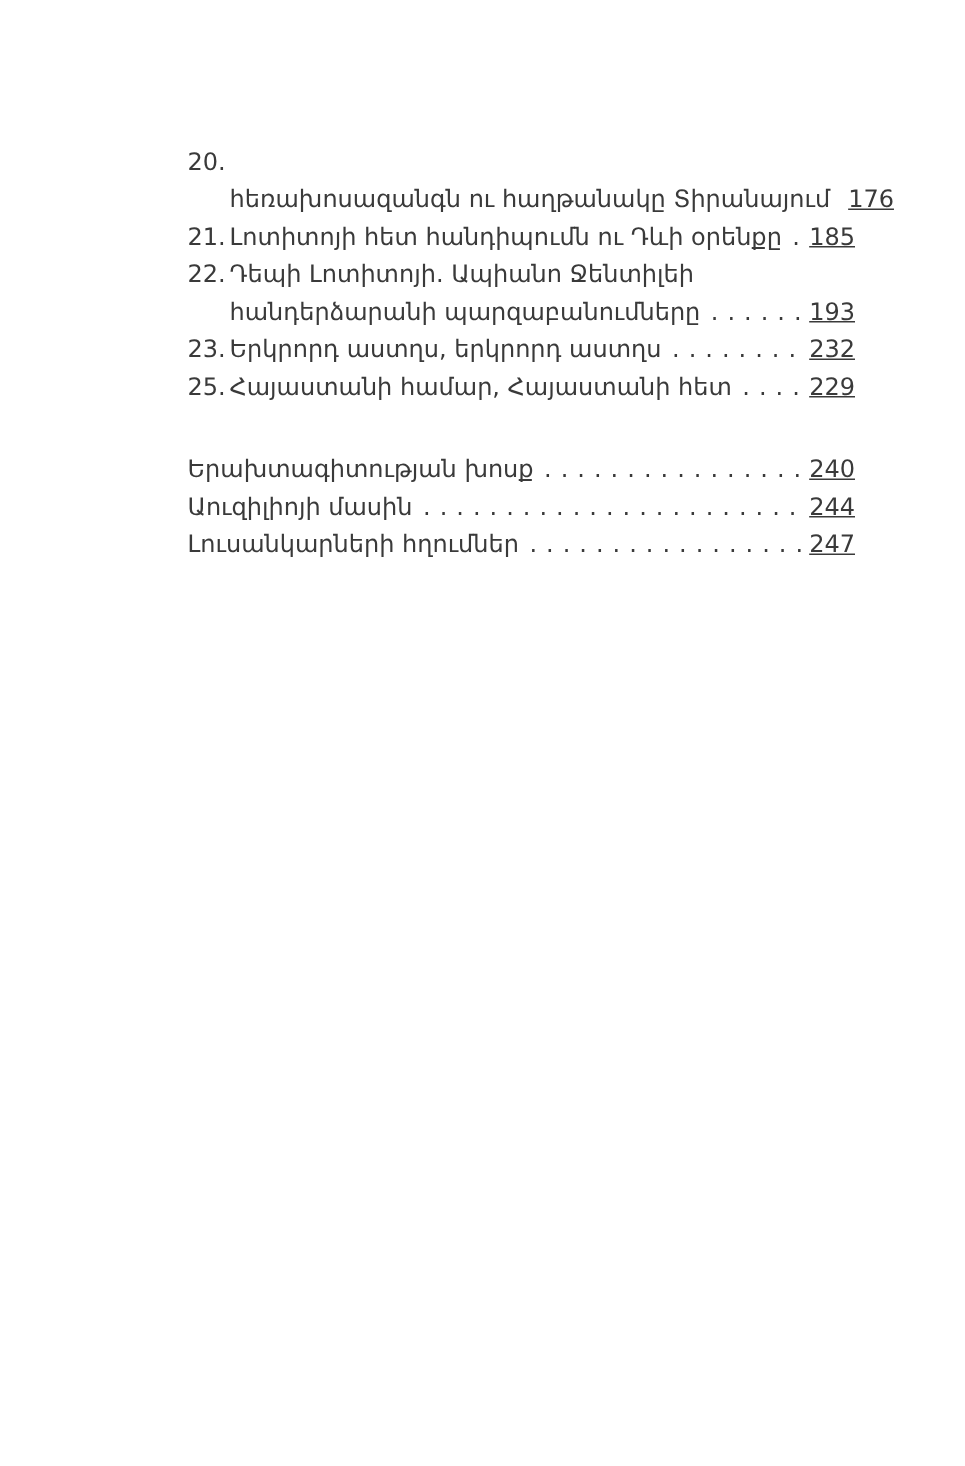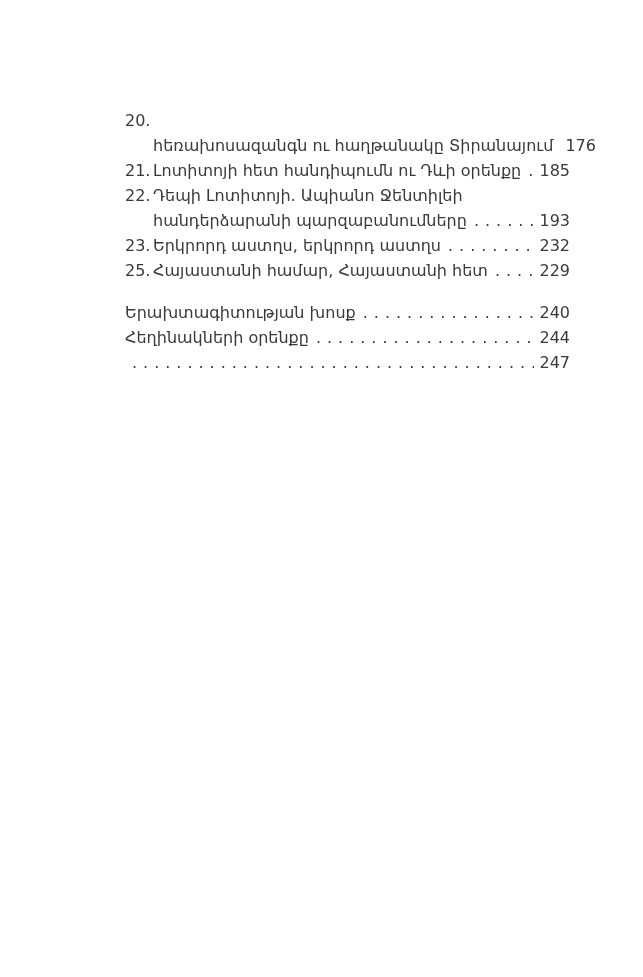--- a/index.html
+++ b/index.html
@@ -11,21 +11,21 @@
   }
   .page {
     position: relative;
     width: 643px;
     height: 977px;
     background: #ffffff;
     overflow: hidden;
   }
   .toc {
     position: absolute;
-    top: 108px;
+    top: 95px;
     left: 125px;
     width: 445px;
     color: #3a3a3a;
     font-size: 16px;
     line-height: 25px;
     font-weight: 400;
   }
   .row {
     display: flex;
     align-items: baseline;
@@ -49,23 +49,24 @@
   }
   .leader::after {
     content: "..........................................................";
     letter-spacing: 6px;
     color: #3a3a3a;
   }
   .pagenum {
     flex: 0 0 auto;
     min-width: 26px;
     text-align: left;
+    text-decoration: underline;
   }
   .back-matter {
-    margin-top: 17px;
+    margin-top: 30px;
   }
 </style>
 </head>
 <body>
 
 <div class="page">
   <div class="toc">
 
     <div class="row">
       <span class="num">20.</span>
@@ -112,24 +113,25 @@
       <span class="pagenum">229</span>
     </div>
 
     <div class="back-matter">
       <div class="row">
         <span class="title">Երախտագիտության խոսք</span>
         <span class="leader"></span>
         <span class="pagenum">240</span>
       </div>
       <div class="row">
-        <span class="title">Հեղինակների օրենքը</span>
+        <span class="title">Աուզիլիոյի մասին</span>
         <span class="leader"></span>
         <span class="pagenum">244</span>
       </div>
       <div class="row">
+        <span class="title">Լուսանկարների հղումներ</span>
         <span class="leader"></span>
         <span class="pagenum">247</span>
       </div>
     </div>
 
   </div>
 </div>
 
 </body></html>

